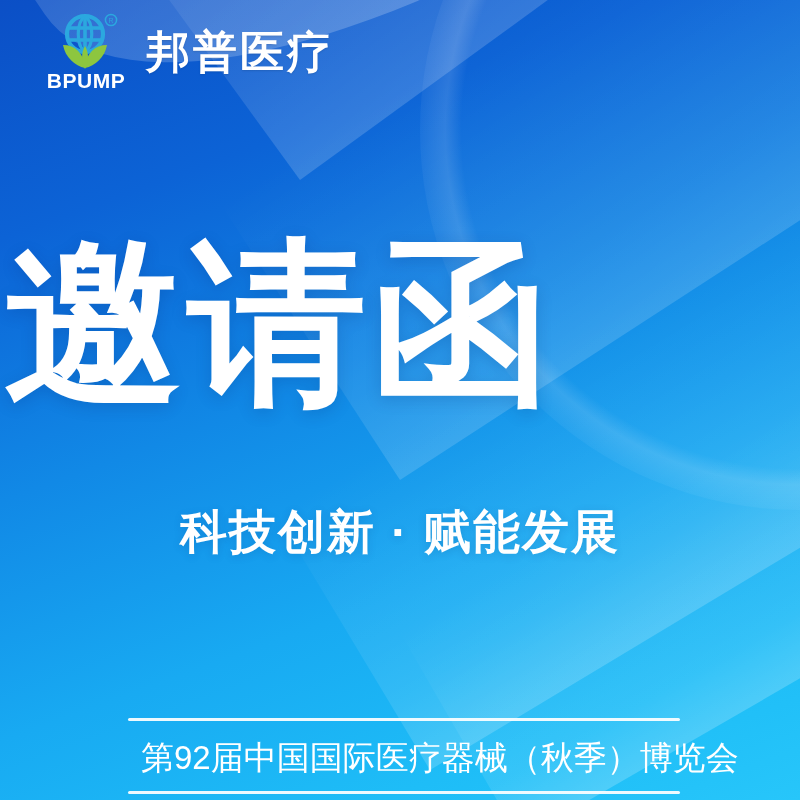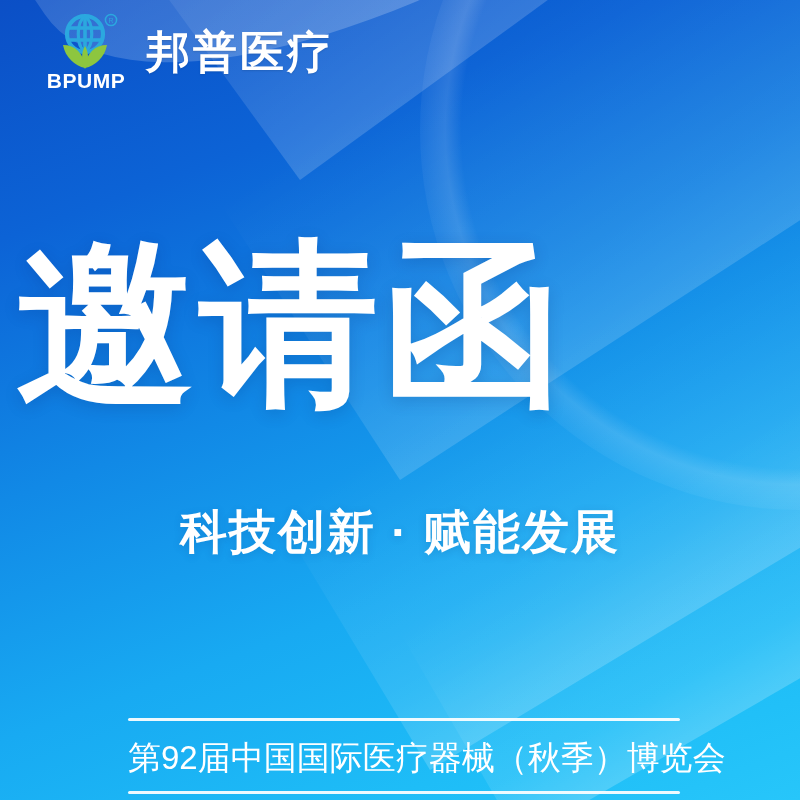--- a/index.html
+++ b/index.html
@@ -108,29 +108,30 @@
     font-size: 44px;
     font-weight: bold;
     letter-spacing: 3px;
     line-height: 1;
     white-space: nowrap;
     text-shadow: 0 1px 2px rgba(0,0,0,0.12);
   }
 
   .main-title {
     position: absolute;
-    left: 16px;
+    left: 4px;
     right: 0;
     top: 236px;
     color: #ffffff;
     font-size: 178px;
     font-weight: bold;
     line-height: 1;
     letter-spacing: 6px;
     text-shadow: 0 4px 16px rgba(0, 40, 110, 0.18);
+    font-family: Liberation Serif, serif;
   }
 
   .sub-title {
     position: absolute;
     left: 0;
     right: 0;
     top: 508px;
     color: #ffffff;
     font-size: 47px;
     font-weight: bold;
@@ -172,20 +173,21 @@
   }
   .event-name {
     color: #ffffff;
     font-size: 33px;
     font-weight: 400;
     letter-spacing: 0px;
     line-height: 1;
     padding: 20px 0 17px 0;
     text-align: center;
     white-space: nowrap;
+    margin-left: 13px;
   }
 </style>
 </head>
 <body>
 
 <div id="poster">
 
   <div class="swoosh sw-a"></div>
   <div class="swoosh sw-b"></div>
   <div class="swoosh sw-c"></div>

